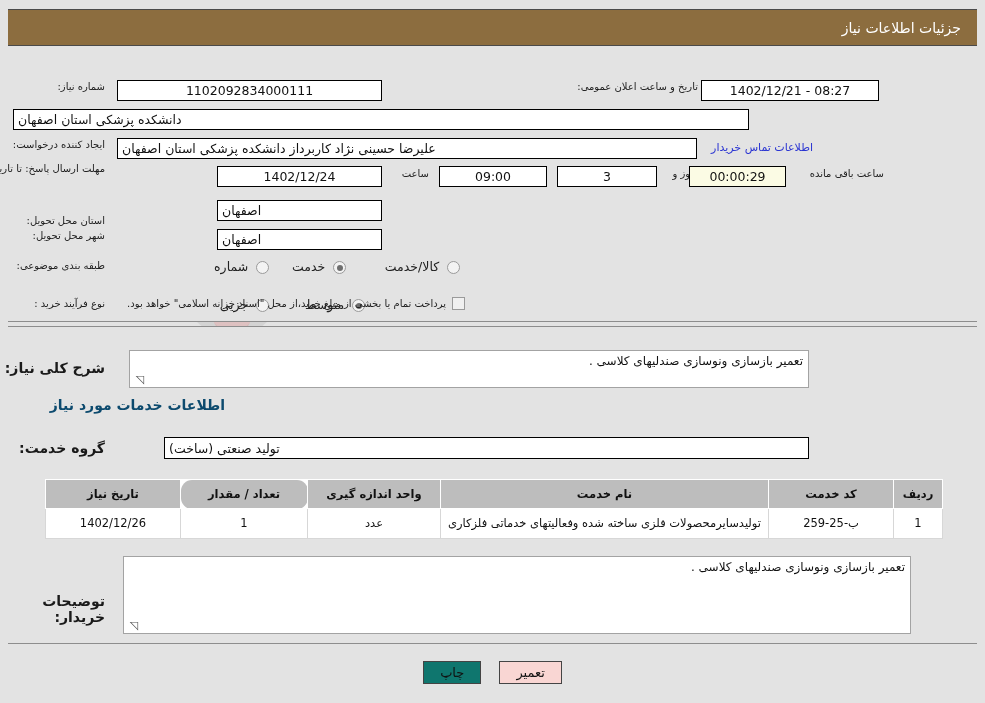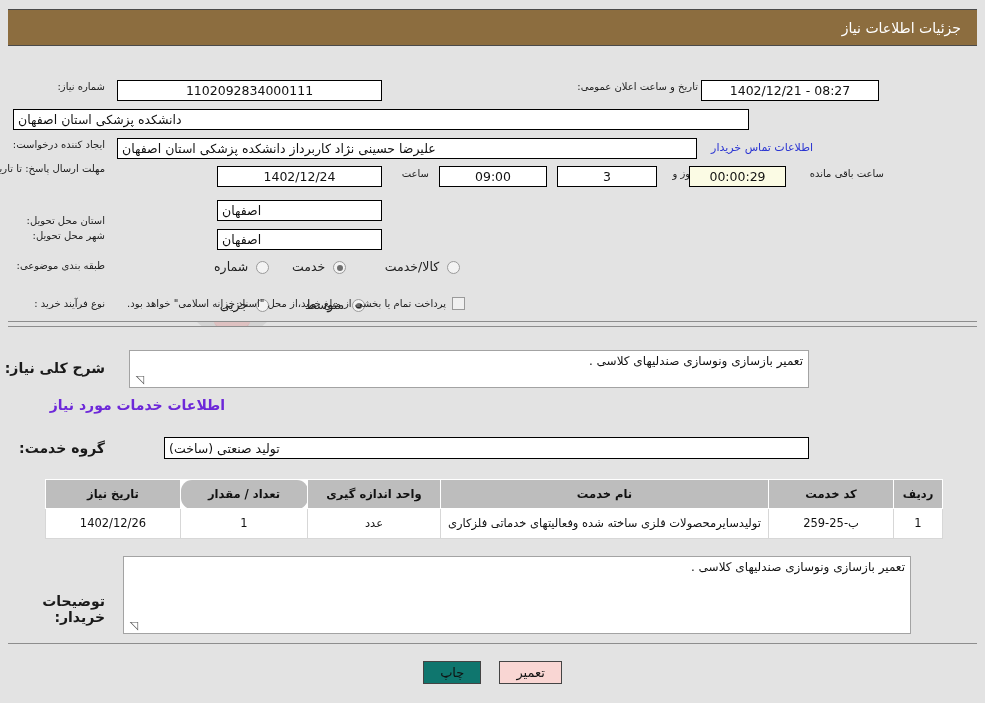--- a/index.html
+++ b/index.html
@@ -189,21 +189,21 @@
     width: 12px; height: 12px;
     color: #555;
     font-size: 11px;
     line-height: 12px;
   }
 
   .section-title {
     position: absolute;
     font-size: 14px;
     font-weight: bold;
-    color: #6d28d9;
+    color: #0c4a6e;
   }
   .bold-lbl { font-weight: bold; font-size: 14px; }
 
   
   .tbl {
     position: absolute;
     left: 45px;
     top: 479px;
     width: 898px;
     border-collapse: collapse;

